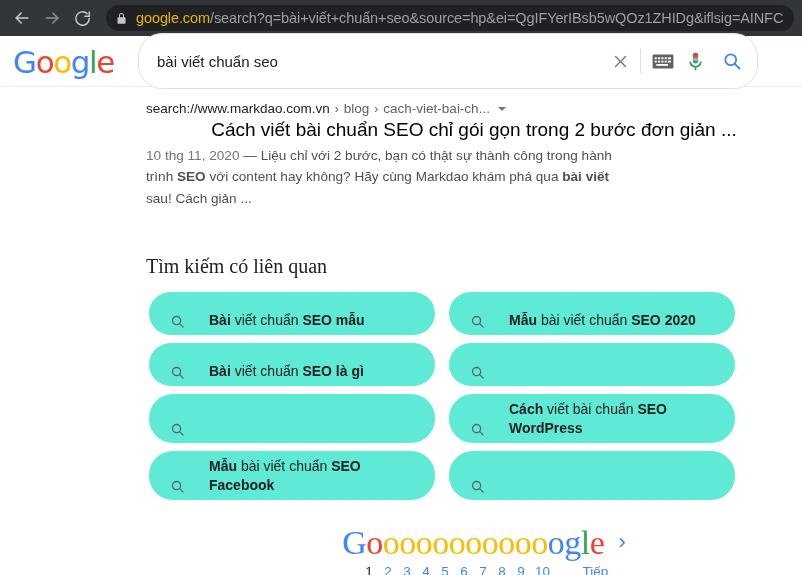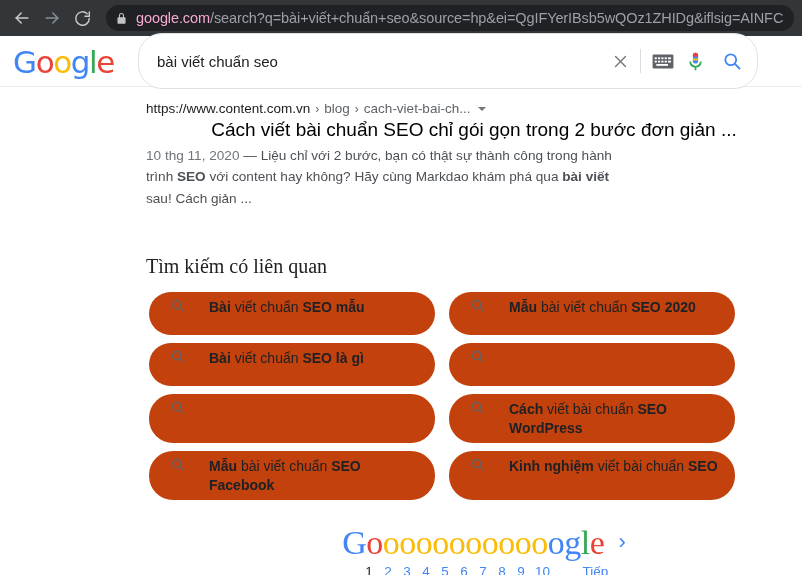--- a/index.html
+++ b/index.html
@@ -41,21 +41,21 @@
   }
   .lock-icon { flex: 0 0 auto; margin-right: 9px; display:flex; align-items:center;}
   .url-text {
     font-size: 14.5px;
     color: #9aa0a6;
     white-space: nowrap;
     overflow: hidden;
     letter-spacing: -0.1px;
     font-family: "Liberation Sans", sans-serif;
   }
-  .url-domain { color: #f9a8d4; font-weight: 500;}
+  .url-domain { color: #eab308; font-weight: 500;}
 
   
   .g-header {
     height: 51px;
     display: flex;
     align-items: center;
     padding-left: 13px;
     background: #fff;
     border-bottom: 1px solid #ebebeb;
   }
@@ -143,25 +143,25 @@
     font-weight: 400;
   }
   .related-grid {
     display: grid;
     grid-template-columns: 286px 286px;
     gap: 8px 14px;
     width: 590px;
     margin-left: 3px;
   }
   .related-item {
-    background: #c2410c;
+    background: #5eead4;
     border-radius: 24px;
     min-height: 43px;
     display: flex;
-    align-items: flex-start;
+    align-items: flex-end;
     padding: 6px 14px 6px 18px;
   }
   .ri-icon { flex: 0 0 auto; width: 20px; margin-right: 22px; display:flex; align-items:center; justify-content:center;}
   .ri-text {
     font-size: 14px;
     color: #202124;
     line-height: 1.32;
     font-family: "Liberation Sans", sans-serif;
   }
   .ri-text b { font-weight: 700; }
@@ -293,21 +293,21 @@
           <line x1="15.4" y1="15.4" x2="21" y2="21"></line>
       </svg>
     </span>
   </div>
 </div>
 
 <div class="results">
 
   <div class="result-block">
     <div class="result-url-line">
-      <span>https://www.content.com.vn</span>
+      <span>search://www.markdao.com.vn</span>
       <span class="crumb-sep">›</span>
       <span class="crumb">blog</span>
       <span class="crumb-sep">›</span>
       <span class="crumb">cach-viet-bai-ch...</span>
       <span class="caret-down"></span>
     </div>
 
     <div class="result-title">Cách viết bài chuẩn SEO chỉ gói gọn trong 2 bước đơn giản ...</div>
 
     <div class="result-snippet">
@@ -379,21 +379,20 @@
         </span>
         <span class="ri-text"><b>Mẫu</b> bài viết chuẩn <b>SEO Facebook</b></span>
       </div>
       <div class="related-item">
         <span class="ri-icon">
           <svg width="15" height="15" viewBox="0 0 24 24" fill="none" stroke="#5f6368" stroke-width="2.1" stroke-linecap="round">
             <circle cx="10.5" cy="10.5" r="6.5"></circle>
             <line x1="15.4" y1="15.4" x2="21" y2="21"></line>
           </svg>
         </span>
-        <span class="ri-text"><b>Kinh nghiệm</b> viết bài chuẩn <b>SEO</b></span>
       </div>
     </div>
 
   <div class="pagination">
     <div class="pg-logo-row">
       <div class="pg-logo" id="pg-logo"><span class="blue">G</span><span class="red">o</span><span class="yellow">o</span><span class="yellow">o</span><span class="yellow">o</span><span class="yellow">o</span><span class="yellow">o</span><span class="yellow">o</span><span class="yellow">o</span><span class="yellow">o</span><span class="yellow">o</span><span class="yellow">o</span><span class="blue">o</span><span class="blue">g</span><span class="green">l</span><span class="red">e</span></div>
       <div class="pg-arrow">›</div>
     </div>
     <div class="pg-numbers" id="pg-numbers">
         <span class="pg-num current">1</span>

